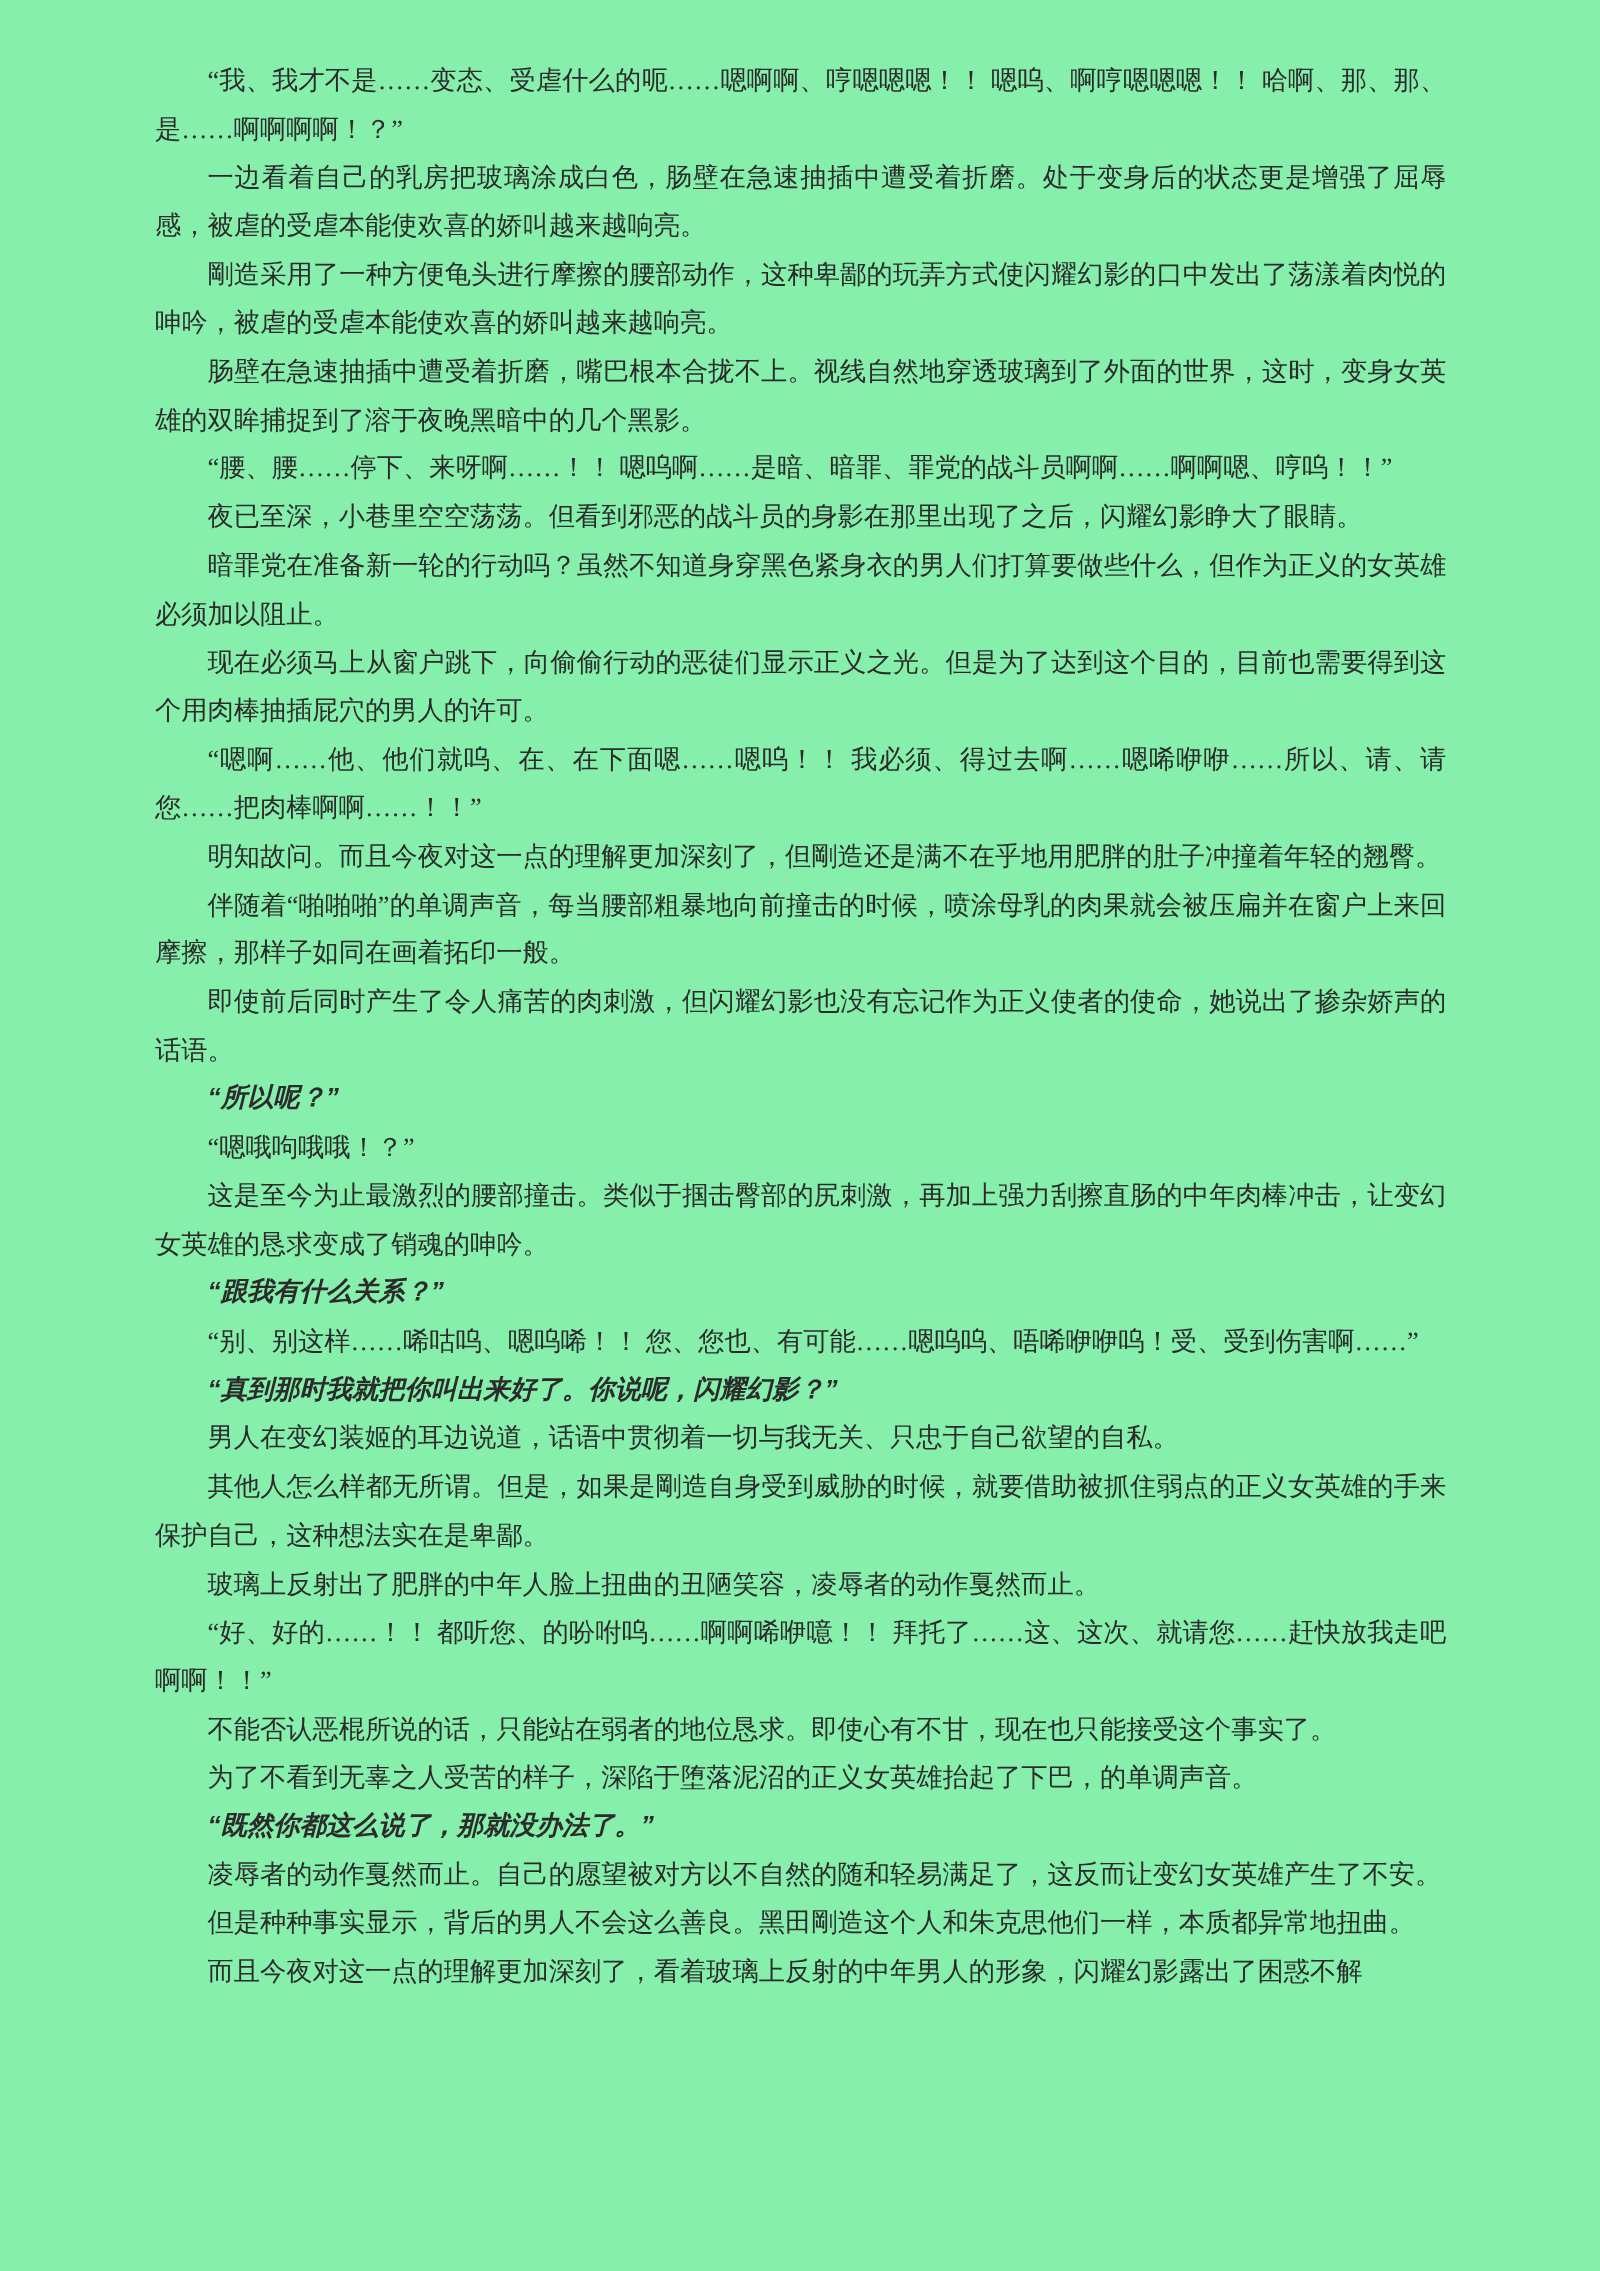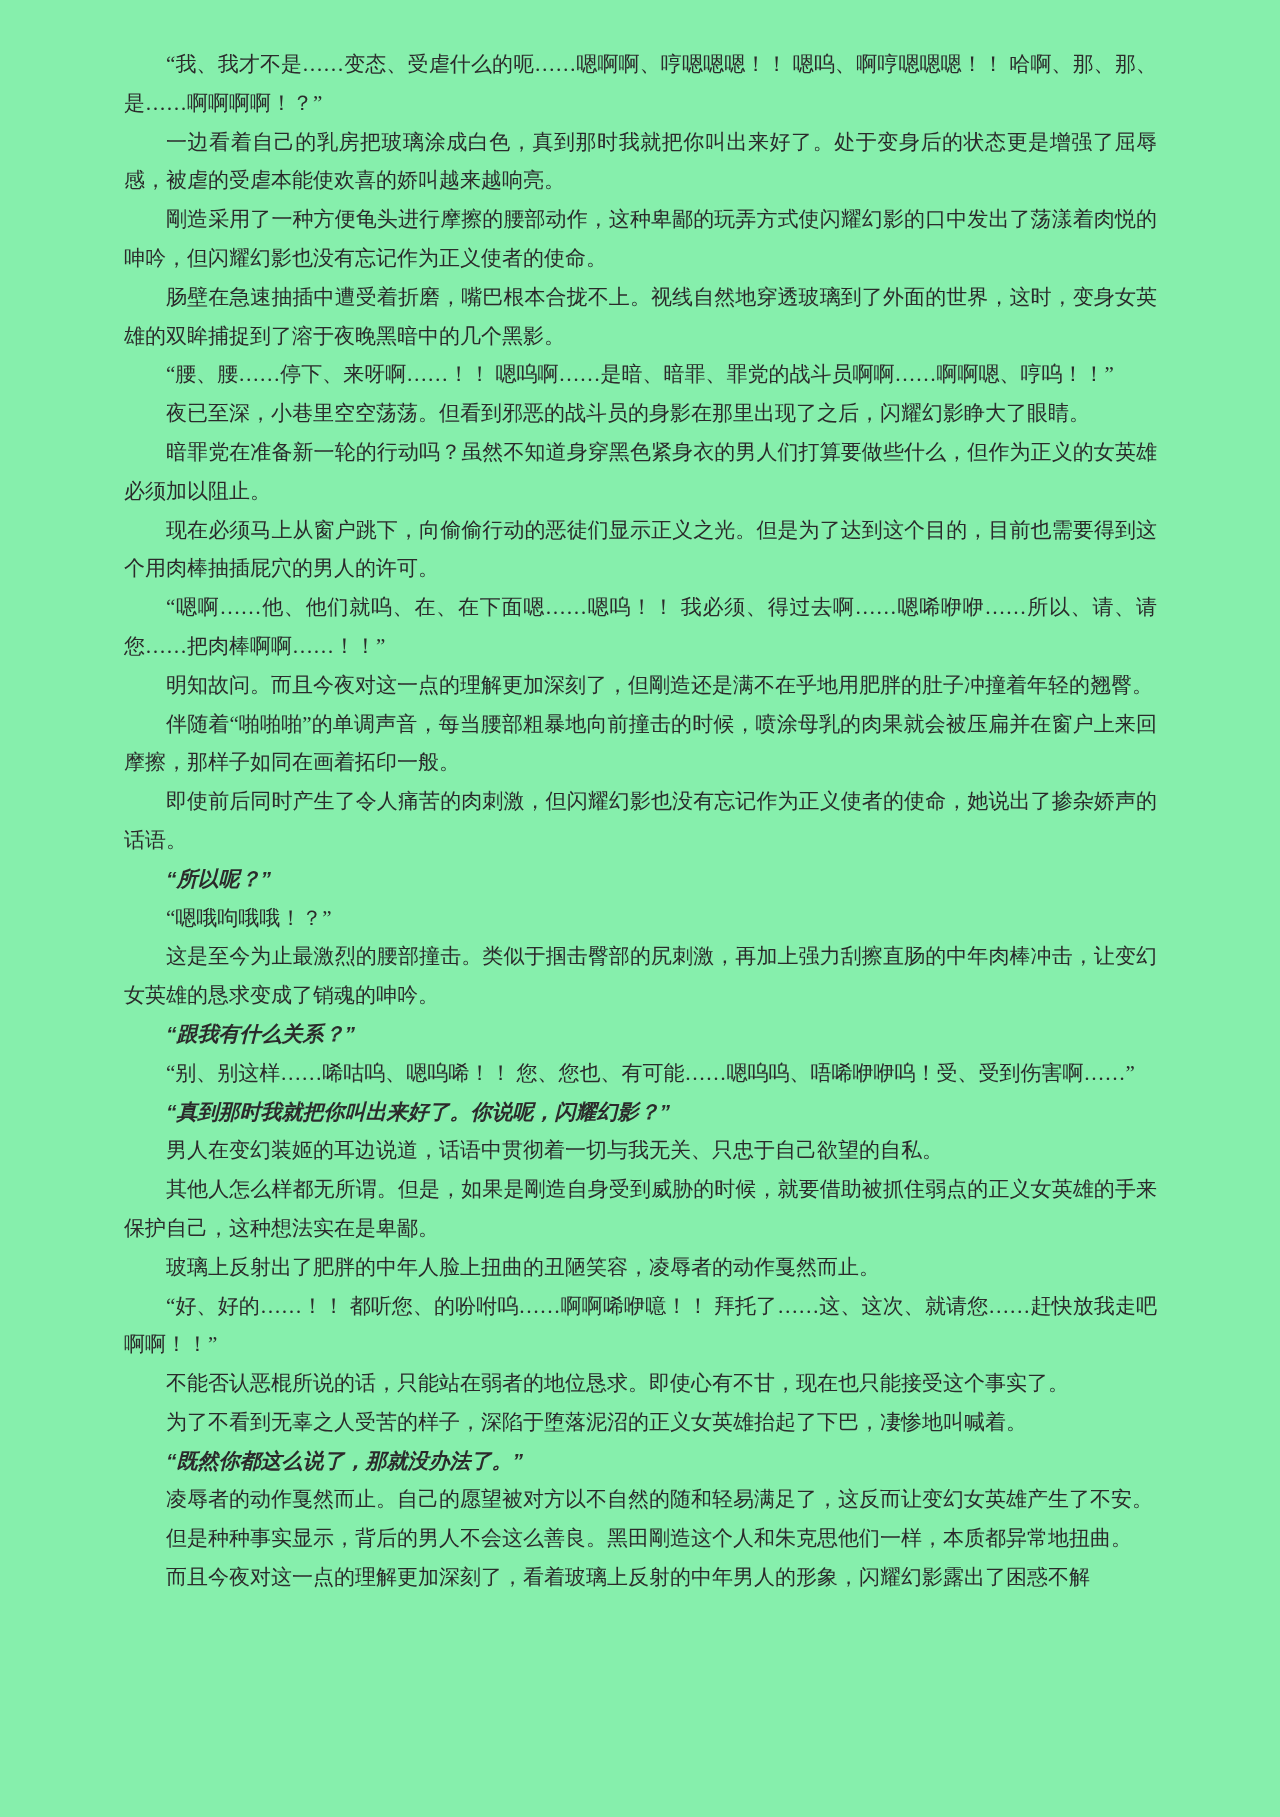--- a/index.html
+++ b/index.html
@@ -34,40 +34,40 @@
     font-weight: 700;
     font-style: italic;
     text-align: left;
   }
 </style>
 </head>
 <body>
 
 <div class="page">
   <p class="para">“我、我才不是……变态、受虐什么的呃……嗯啊啊、哼嗯嗯嗯！！ 嗯呜、啊哼嗯嗯嗯！！ 哈啊、那、那、是……啊啊啊啊！？”</p>
-  <p class="para">一边看着自己的乳房把玻璃涂成白色，真到那时我就把你叫出来好了。处于变身后的状态更是增强了屈辱感，被虐的受虐本能使欢喜的娇叫越来越响亮。</p>
-  <p class="para">剛造采用了一种方便龟头进行摩擦的腰部动作，这种卑鄙的玩弄方式使闪耀幻影的口中发出了荡漾着肉悦的呻吟，但闪耀幻影也没有忘记作为正义使者的使命。</p>
+  <p class="para">一边看着自己的乳房把玻璃涂成白色，肠壁在急速抽插中遭受着折磨。处于变身后的状态更是增强了屈辱感，被虐的受虐本能使欢喜的娇叫越来越响亮。</p>
+  <p class="para">剛造采用了一种方便龟头进行摩擦的腰部动作，这种卑鄙的玩弄方式使闪耀幻影的口中发出了荡漾着肉悦的呻吟，被虐的受虐本能使欢喜的娇叫越来越响亮。</p>
   <p class="para">肠壁在急速抽插中遭受着折磨，嘴巴根本合拢不上。视线自然地穿透玻璃到了外面的世界，这时，变身女英雄的双眸捕捉到了溶于夜晚黑暗中的几个黑影。</p>
   <p class="para">“腰、腰……停下、来呀啊……！！ 嗯呜啊……是暗、暗罪、罪党的战斗员啊啊……啊啊嗯、哼呜！！”</p>
   <p class="para">夜已至深，小巷里空空荡荡。但看到邪恶的战斗员的身影在那里出现了之后，闪耀幻影睁大了眼睛。</p>
   <p class="para">暗罪党在准备新一轮的行动吗？虽然不知道身穿黑色紧身衣的男人们打算要做些什么，但作为正义的女英雄必须加以阻止。</p>
   <p class="para">现在必须马上从窗户跳下，向偷偷行动的恶徒们显示正义之光。但是为了达到这个目的，目前也需要得到这个用肉棒抽插屁穴的男人的许可。</p>
   <p class="para">“嗯啊……他、他们就呜、在、在下面嗯……嗯呜！！ 我必须、得过去啊……嗯唏咿咿……所以、请、请您……把肉棒啊啊……！！”</p>
   <p class="para">明知故问。而且今夜对这一点的理解更加深刻了，但剛造还是满不在乎地用肥胖的肚子冲撞着年轻的翘臀。</p>
   <p class="para">伴随着“啪啪啪”的单调声音，每当腰部粗暴地向前撞击的时候，喷涂母乳的肉果就会被压扁并在窗户上来回摩擦，那样子如同在画着拓印一般。</p>
   <p class="para">即使前后同时产生了令人痛苦的肉刺激，但闪耀幻影也没有忘记作为正义使者的使命，她说出了掺杂娇声的话语。</p>
   <p class="para em-line">“所以呢？”</p>
   <p class="para">“嗯哦呴哦哦！？”</p>
   <p class="para">这是至今为止最激烈的腰部撞击。类似于掴击臀部的尻刺激，再加上强力刮擦直肠的中年肉棒冲击，让变幻女英雄的恳求变成了销魂的呻吟。</p>
   <p class="para em-line">“跟我有什么关系？”</p>
   <p class="para">“别、别这样……唏咕呜、嗯呜唏！！ 您、您也、有可能……嗯呜呜、唔唏咿咿呜！受、受到伤害啊……”</p>
   <p class="para em-line">“真到那时我就把你叫出来好了。你说呢，闪耀幻影？”</p>
   <p class="para">男人在变幻装姬的耳边说道，话语中贯彻着一切与我无关、只忠于自己欲望的自私。</p>
   <p class="para">其他人怎么样都无所谓。但是，如果是剛造自身受到威胁的时候，就要借助被抓住弱点的正义女英雄的手来保护自己，这种想法实在是卑鄙。</p>
   <p class="para">玻璃上反射出了肥胖的中年人脸上扭曲的丑陋笑容，凌辱者的动作戛然而止。</p>
   <p class="para">“好、好的……！！ 都听您、的吩咐呜……啊啊唏咿噫！！ 拜托了……这、这次、就请您……赶快放我走吧啊啊！！”</p>
   <p class="para">不能否认恶棍所说的话，只能站在弱者的地位恳求。即使心有不甘，现在也只能接受这个事实了。</p>
-  <p class="para">为了不看到无辜之人受苦的样子，深陷于堕落泥沼的正义女英雄抬起了下巴，凄惨地叫喊着。</p>
+  <p class="para">为了不看到无辜之人受苦的样子，深陷于堕落泥沼的正义女英雄抬起了下巴，的单调声音。</p>
   <p class="para em-line">“既然你都这么说了，那就没办法了。”</p>
   <p class="para">凌辱者的动作戛然而止。自己的愿望被对方以不自然的随和轻易满足了，这反而让变幻女英雄产生了不安。</p>
   <p class="para">但是种种事实显示，背后的男人不会这么善良。黑田剛造这个人和朱克思他们一样，本质都异常地扭曲。</p>
   <p class="para">而且今夜对这一点的理解更加深刻了，看着玻璃上反射的中年男人的形象，闪耀幻影露出了困惑不解</p>
 </div>
 
 </body></html>

